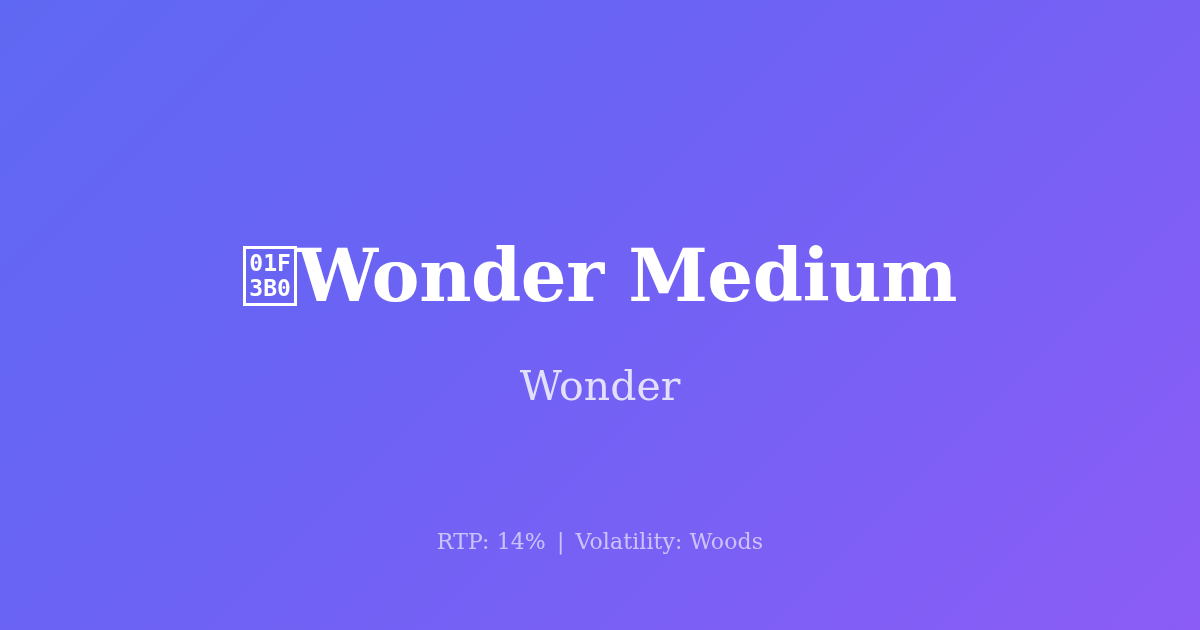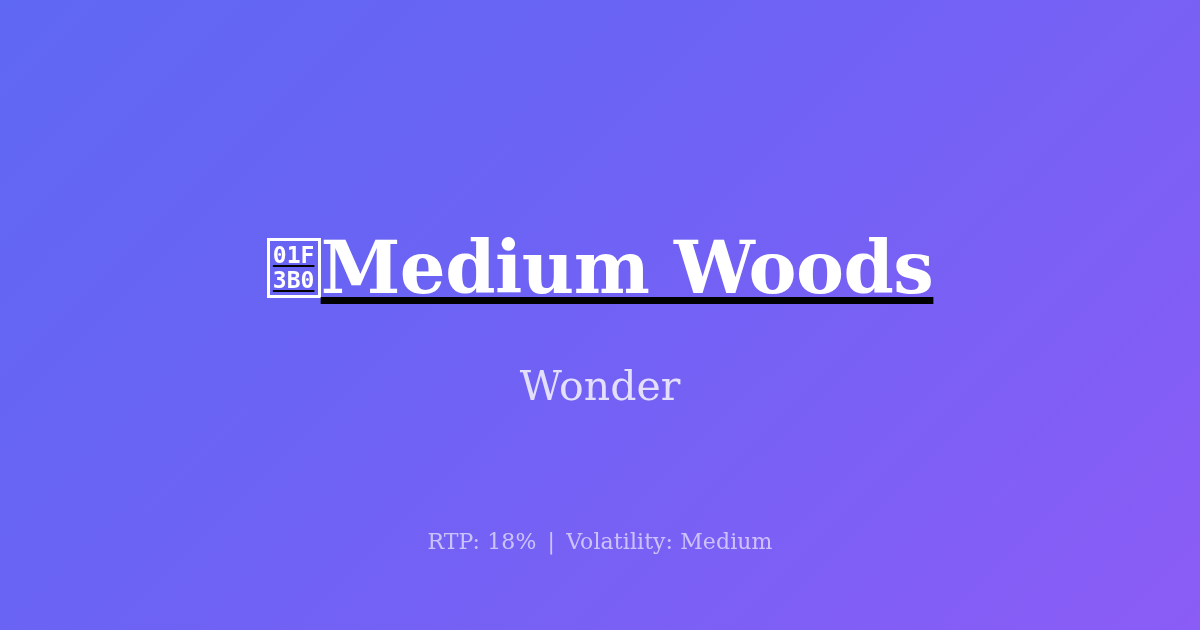--- a/index.html
+++ b/index.html
@@ -20,29 +20,28 @@
     background: linear-gradient(135deg, #5f68f2 0%, #6b63f4 38%, #7a60f5 68%, #8b5cf6 100%);
     display: flex;
     flex-direction: column;
     align-items: center;
     justify-content: flex-start;
   }
 
   
   .title-row {
     position: absolute;
-    top: 232px;
+    top: 240px;
     left: 0;
     right: 0;
     display: flex;
     align-items: center;
     justify-content: center;
     line-height: 1;
     white-space: nowrap;
-    text-decoration: underline;
   }
   .game-icon {
     display: inline-flex;
     flex-direction: column;
     align-items: center;
     justify-content: center;
     width: 54px;
     height: 60px;
     box-sizing: border-box;
     border: 3px solid #ffffff;
@@ -101,24 +100,24 @@
 </head>
 <body>
 
 <div class="og-card">
 
   <div class="title-row">
     <span class="game-icon">
       <span>01F</span>
       <span>3B0</span>
     </span>
-    <span class="title-text">Medium Woods</span>
+    <span class="title-text">Wonder Medium</span>
   </div>
 
   <div class="subtitle">Wonder</div>
 
   <div class="meta">
-    <span>RTP: 18%</span>
+    <span>RTP: 14%</span>
     <span class="sep">|</span>
-    <span>Volatility: Medium</span>
+    <span>Volatility: Woods</span>
   </div>
 
 </div>
 
 </body></html>

